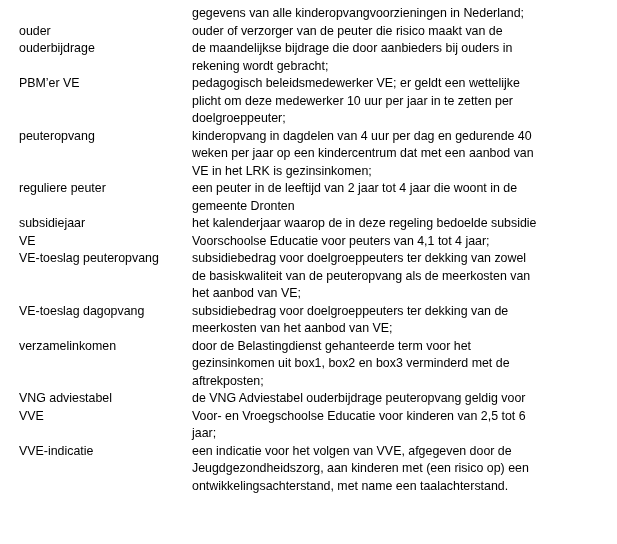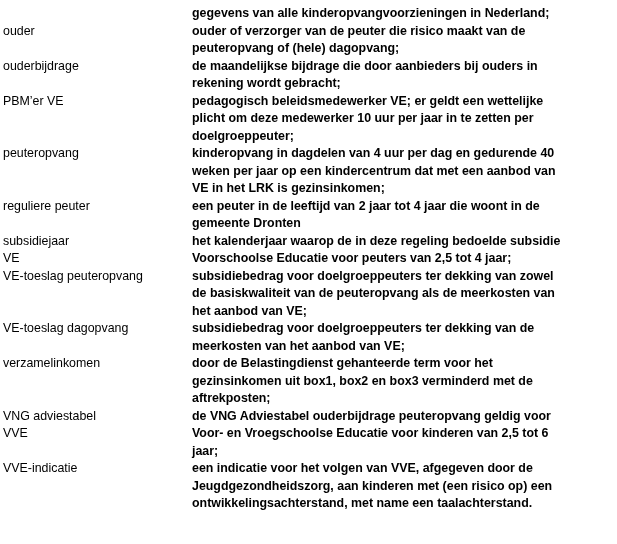--- a/index.html
+++ b/index.html
@@ -26,34 +26,33 @@
 
   .glossary-row {
     display: flex;
     align-items: flex-start;
     width: 100%;
   }
 
   .term-cell {
     flex: 0 0 192px;
     width: 192px;
-    padding-left: 3px;
+    padding-left: 19px;
     box-sizing: border-box;
     font-size: 12.4px;
     line-height: 17.5px;
     white-space: nowrap;
   }
 
   .definition-cell {
     flex: 1 1 auto;
     padding-right: 4px;
     box-sizing: border-box;
     font-size: 12.4px;
     line-height: 17.5px;
-    font-weight: bold;
   }
 
   .definition-line {
     display: block;
     white-space: nowrap;
   }
 </style>
 </head>
 <body>
 
@@ -61,21 +60,20 @@
     <div class="glossary-row">
       <div class="term-cell"></div>
       <div class="definition-cell">
         <span class="definition-line">gegevens van alle kinderopvangvoorzieningen in Nederland;</span>
       </div>
     </div>
     <div class="glossary-row">
       <div class="term-cell">ouder</div>
       <div class="definition-cell">
         <span class="definition-line">ouder of verzorger van de peuter die risico maakt van de</span>
-        <span class="definition-line">peuteropvang of (hele) dagopvang;</span>
       </div>
     </div>
     <div class="glossary-row">
       <div class="term-cell">ouderbijdrage</div>
       <div class="definition-cell">
         <span class="definition-line">de maandelijkse bijdrage die door aanbieders bij ouders in</span>
         <span class="definition-line">rekening wordt gebracht;</span>
       </div>
     </div>
     <div class="glossary-row">
@@ -103,21 +101,21 @@
     </div>
     <div class="glossary-row">
       <div class="term-cell">subsidiejaar</div>
       <div class="definition-cell">
         <span class="definition-line">het kalenderjaar waarop de in deze regeling bedoelde subsidie</span>
       </div>
     </div>
     <div class="glossary-row">
       <div class="term-cell">VE</div>
       <div class="definition-cell">
-        <span class="definition-line">Voorschoolse Educatie voor peuters van 2,5 tot 4 jaar;</span>
+        <span class="definition-line">Voorschoolse Educatie voor peuters van 4,1 tot 4 jaar;</span>
       </div>
     </div>
     <div class="glossary-row">
       <div class="term-cell">VE-toeslag peuteropvang</div>
       <div class="definition-cell">
         <span class="definition-line">subsidiebedrag voor doelgroeppeuters ter dekking van zowel</span>
         <span class="definition-line">de basiskwaliteit van de peuteropvang als de meerkosten van</span>
         <span class="definition-line">het aanbod van VE;</span>
       </div>
     </div>

